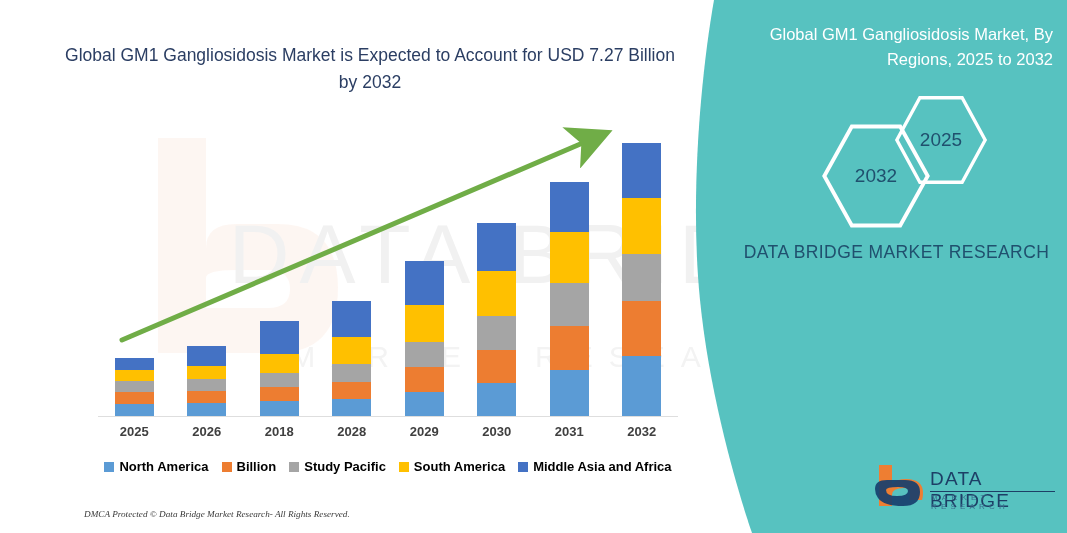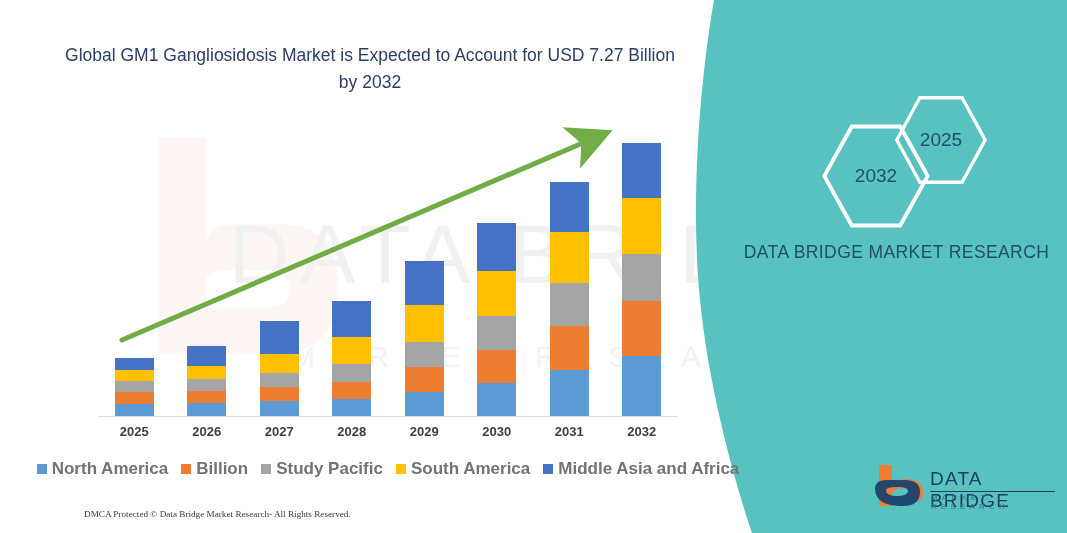--- a/index.html
+++ b/index.html
@@ -201,29 +201,30 @@
     left:98px; top:459px;
     width:580px;
     display:flex;
     justify-content:center;
     align-items:center;
     gap:13px;
     flex-wrap:nowrap;
   }
   .leg-item { display:flex; align-items:center; gap:5px; }
   .leg-sw { width:10px; height:10px; flex:0 0 auto; }
-  .leg-lb { color:#737373; font-size:17px; font-weight:700; white-space:nowrap; }
+  .leg-lb { color:#000000; font-size:13px; font-weight:700; white-space:nowrap; }
 
   .footer-left {
     position:absolute;
     left:84px; top:509px;
     color:#3a3a3a;
     font-size:9.2px;
     font-family:"Liberation Serif", serif;
     white-space:nowrap;
+    font-style:italic;
   }
   .footer-right {
     position:absolute;
     left:402px; top:508px;
     color:#3a3a3a;
     font-size:9.2px;
     font-family:"Liberation Serif", serif;
     white-space:nowrap;
   }
 </style>
@@ -317,21 +318,21 @@
         <marker id="ah" markerWidth="9" markerHeight="9" refX="3" refY="4.5" orient="auto">
           <path d="M0,0 L9,4.5 L0,9 L2.2,4.5 Z" fill="#70ad47"></path>
         </marker>
       </defs>
       <line x1="24" y1="222" x2="487" y2="24" stroke="#70ad47" stroke-width="5" stroke-linecap="round" marker-end="url(#ah)"></line>
     </svg>
 
     <div class="xlabels" id="xlabels">
         <div class="xlabel" style="left: 0.25px;">2025</div>
         <div class="xlabel" style="left: 72.75px;">2026</div>
-        <div class="xlabel" style="left: 145.25px;">2027</div>
+        <div class="xlabel" style="left: 145.25px;">2018</div>
         <div class="xlabel" style="left: 217.75px;">2028</div>
         <div class="xlabel" style="left: 290.25px;">2029</div>
         <div class="xlabel" style="left: 362.75px;">2030</div>
         <div class="xlabel" style="left: 435.25px;">2031</div>
         <div class="xlabel" style="left: 507.75px;">2032</div>
       </div>
 
     <div class="legend" id="legend">
         <div class="leg-item">
           <span class="leg-sw" style="background: rgb(91, 155, 213);"></span>
@@ -352,20 +353,21 @@
         <div class="leg-item">
           <span class="leg-sw" style="background: rgb(68, 114, 196);"></span>
           <span class="leg-lb">Middle Asia and Africa</span>
         </div>
       </div>
 
     <div class="footer-left">DMCA Protected © Data Bridge Market Research- All Rights Reserved.</div>
   </div>
 
   <div class="panel-content">
+    <div class="panel-title">Global GM1 Gangliosidosis Market, By Regions, 2025 to 2032</div>
 
     <div class="hexwrap">
       <div class="hex hex-2025">
         <svg viewBox="0 0 100 100" width="100%" height="100%">
           <polygon points="28,6 72,6 96,50 72,94 28,94 4,50" fill="none" stroke="#ffffff" stroke-width="3.5"></polygon>
         </svg>
         <span>2025</span>
       </div>
       <div class="hex hex-2032">
         <svg viewBox="0 0 100 100" width="100%" height="100%">

